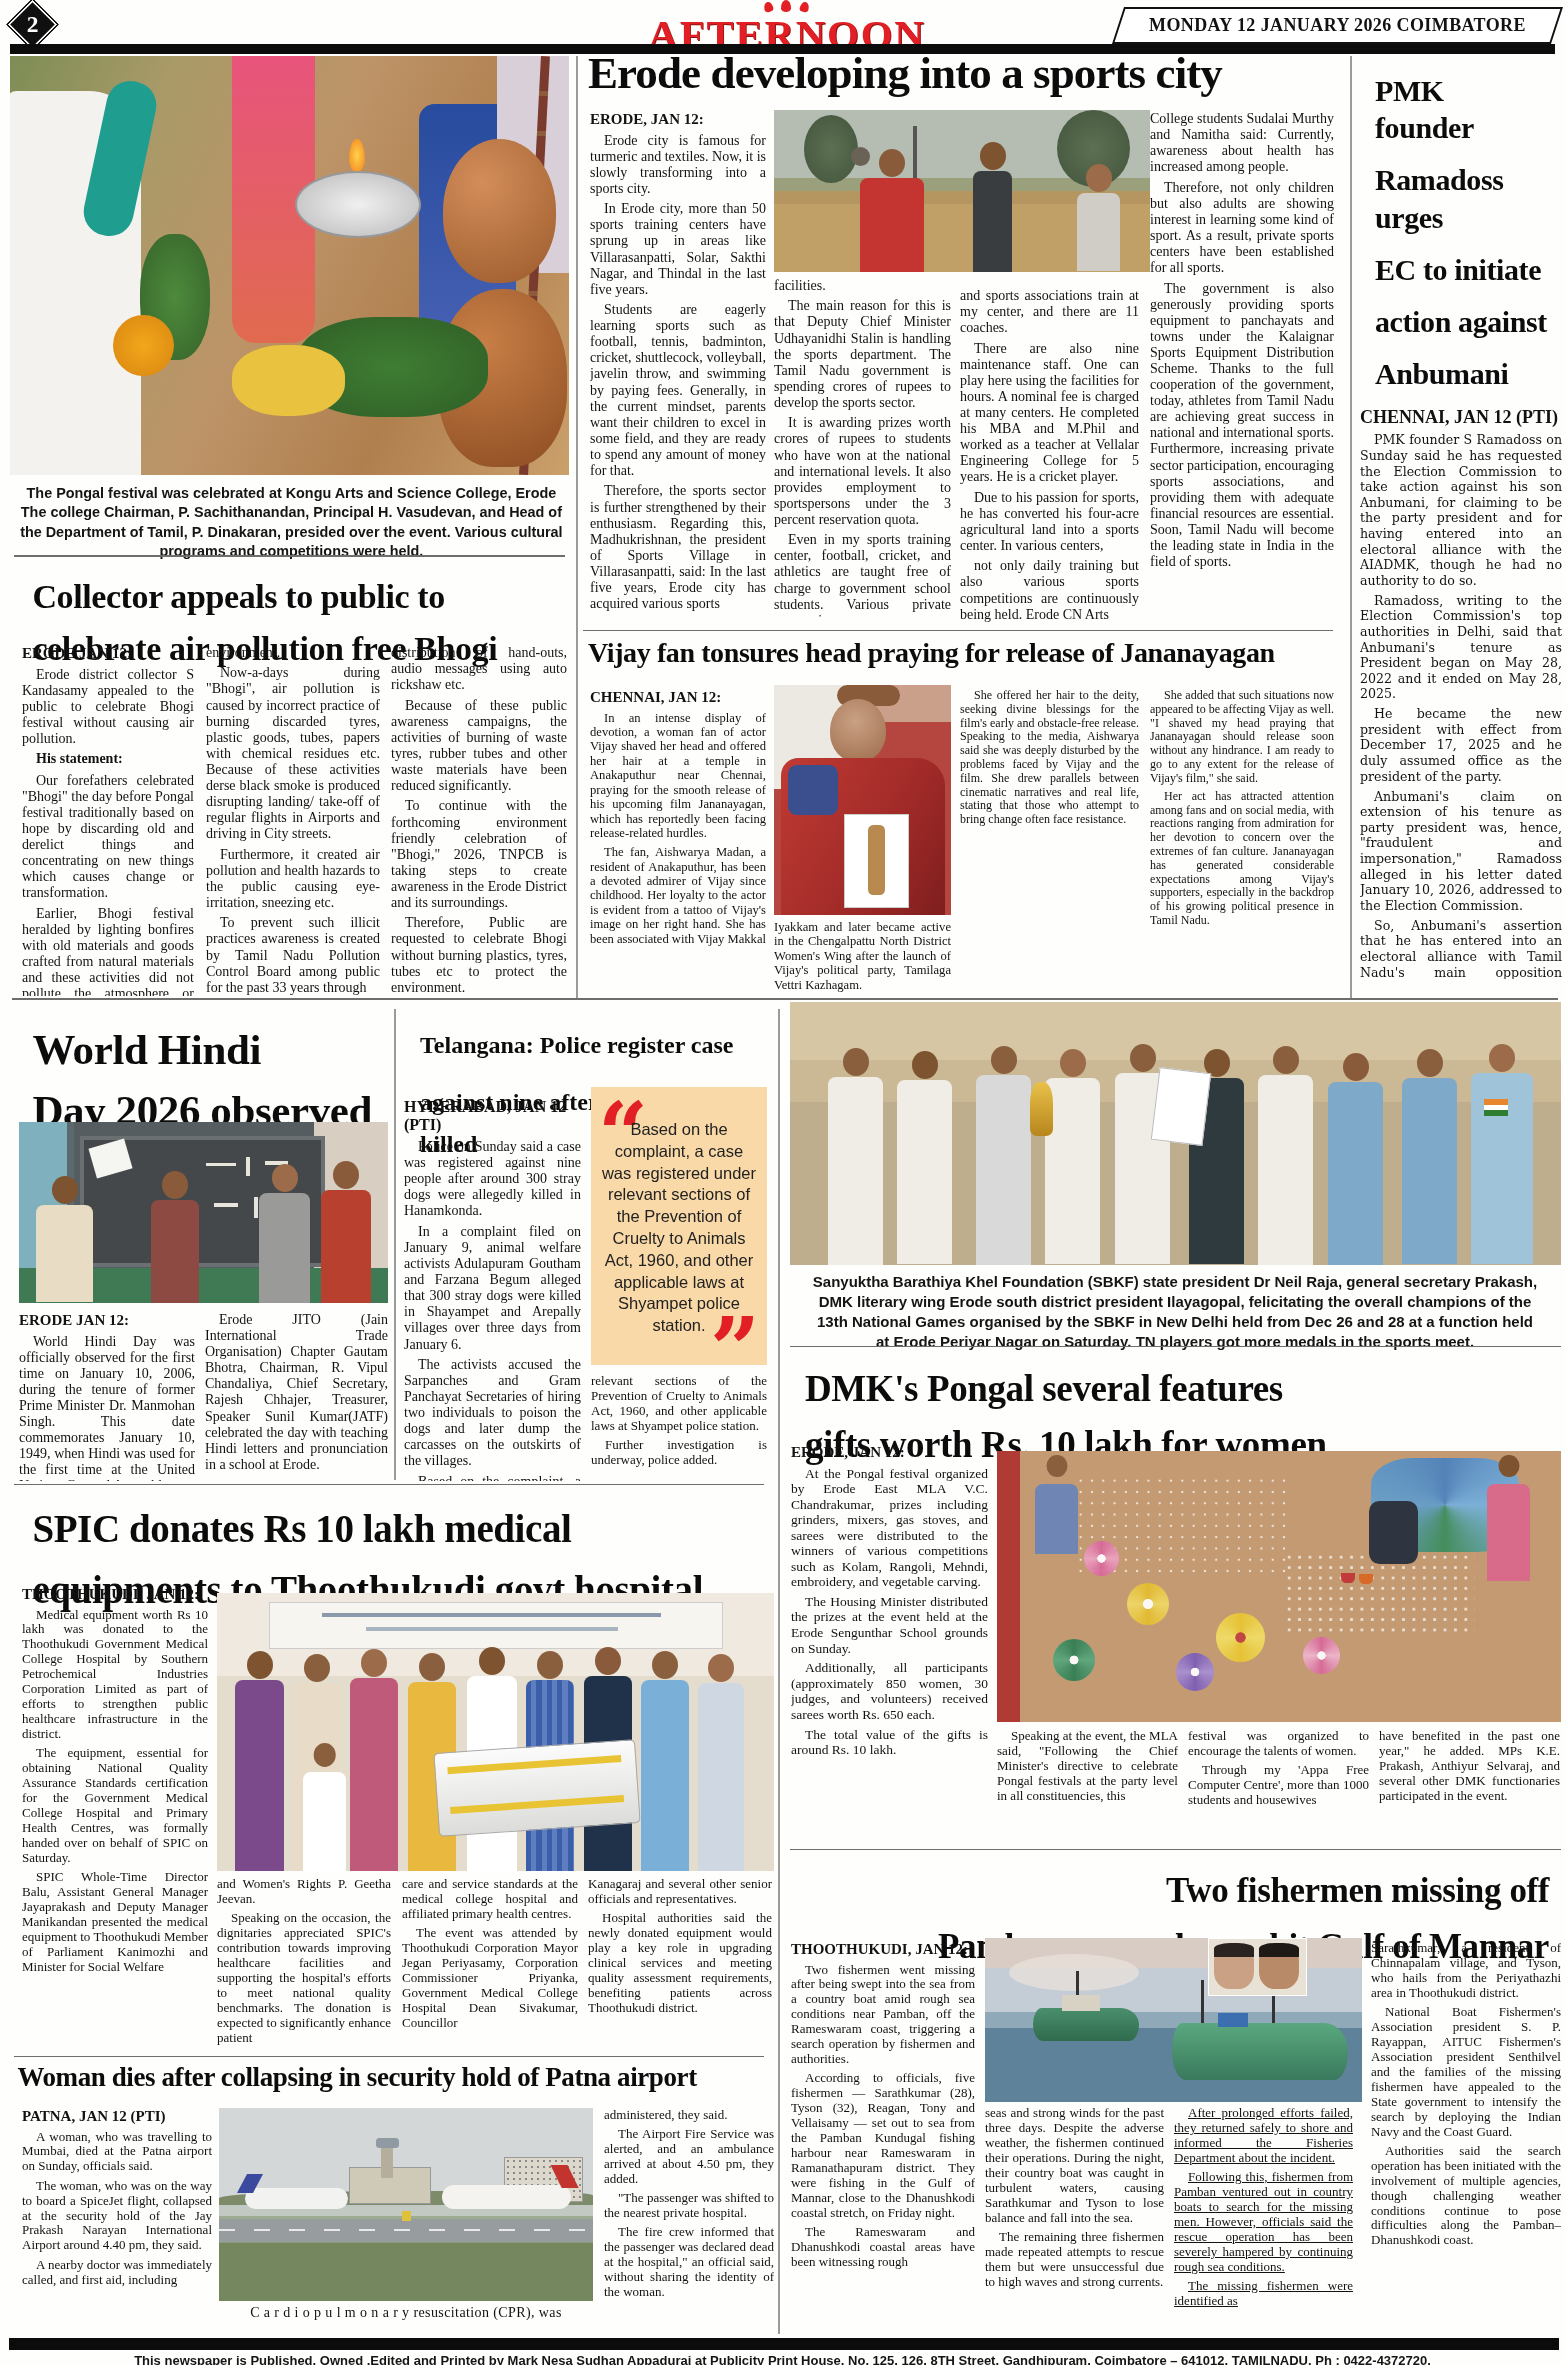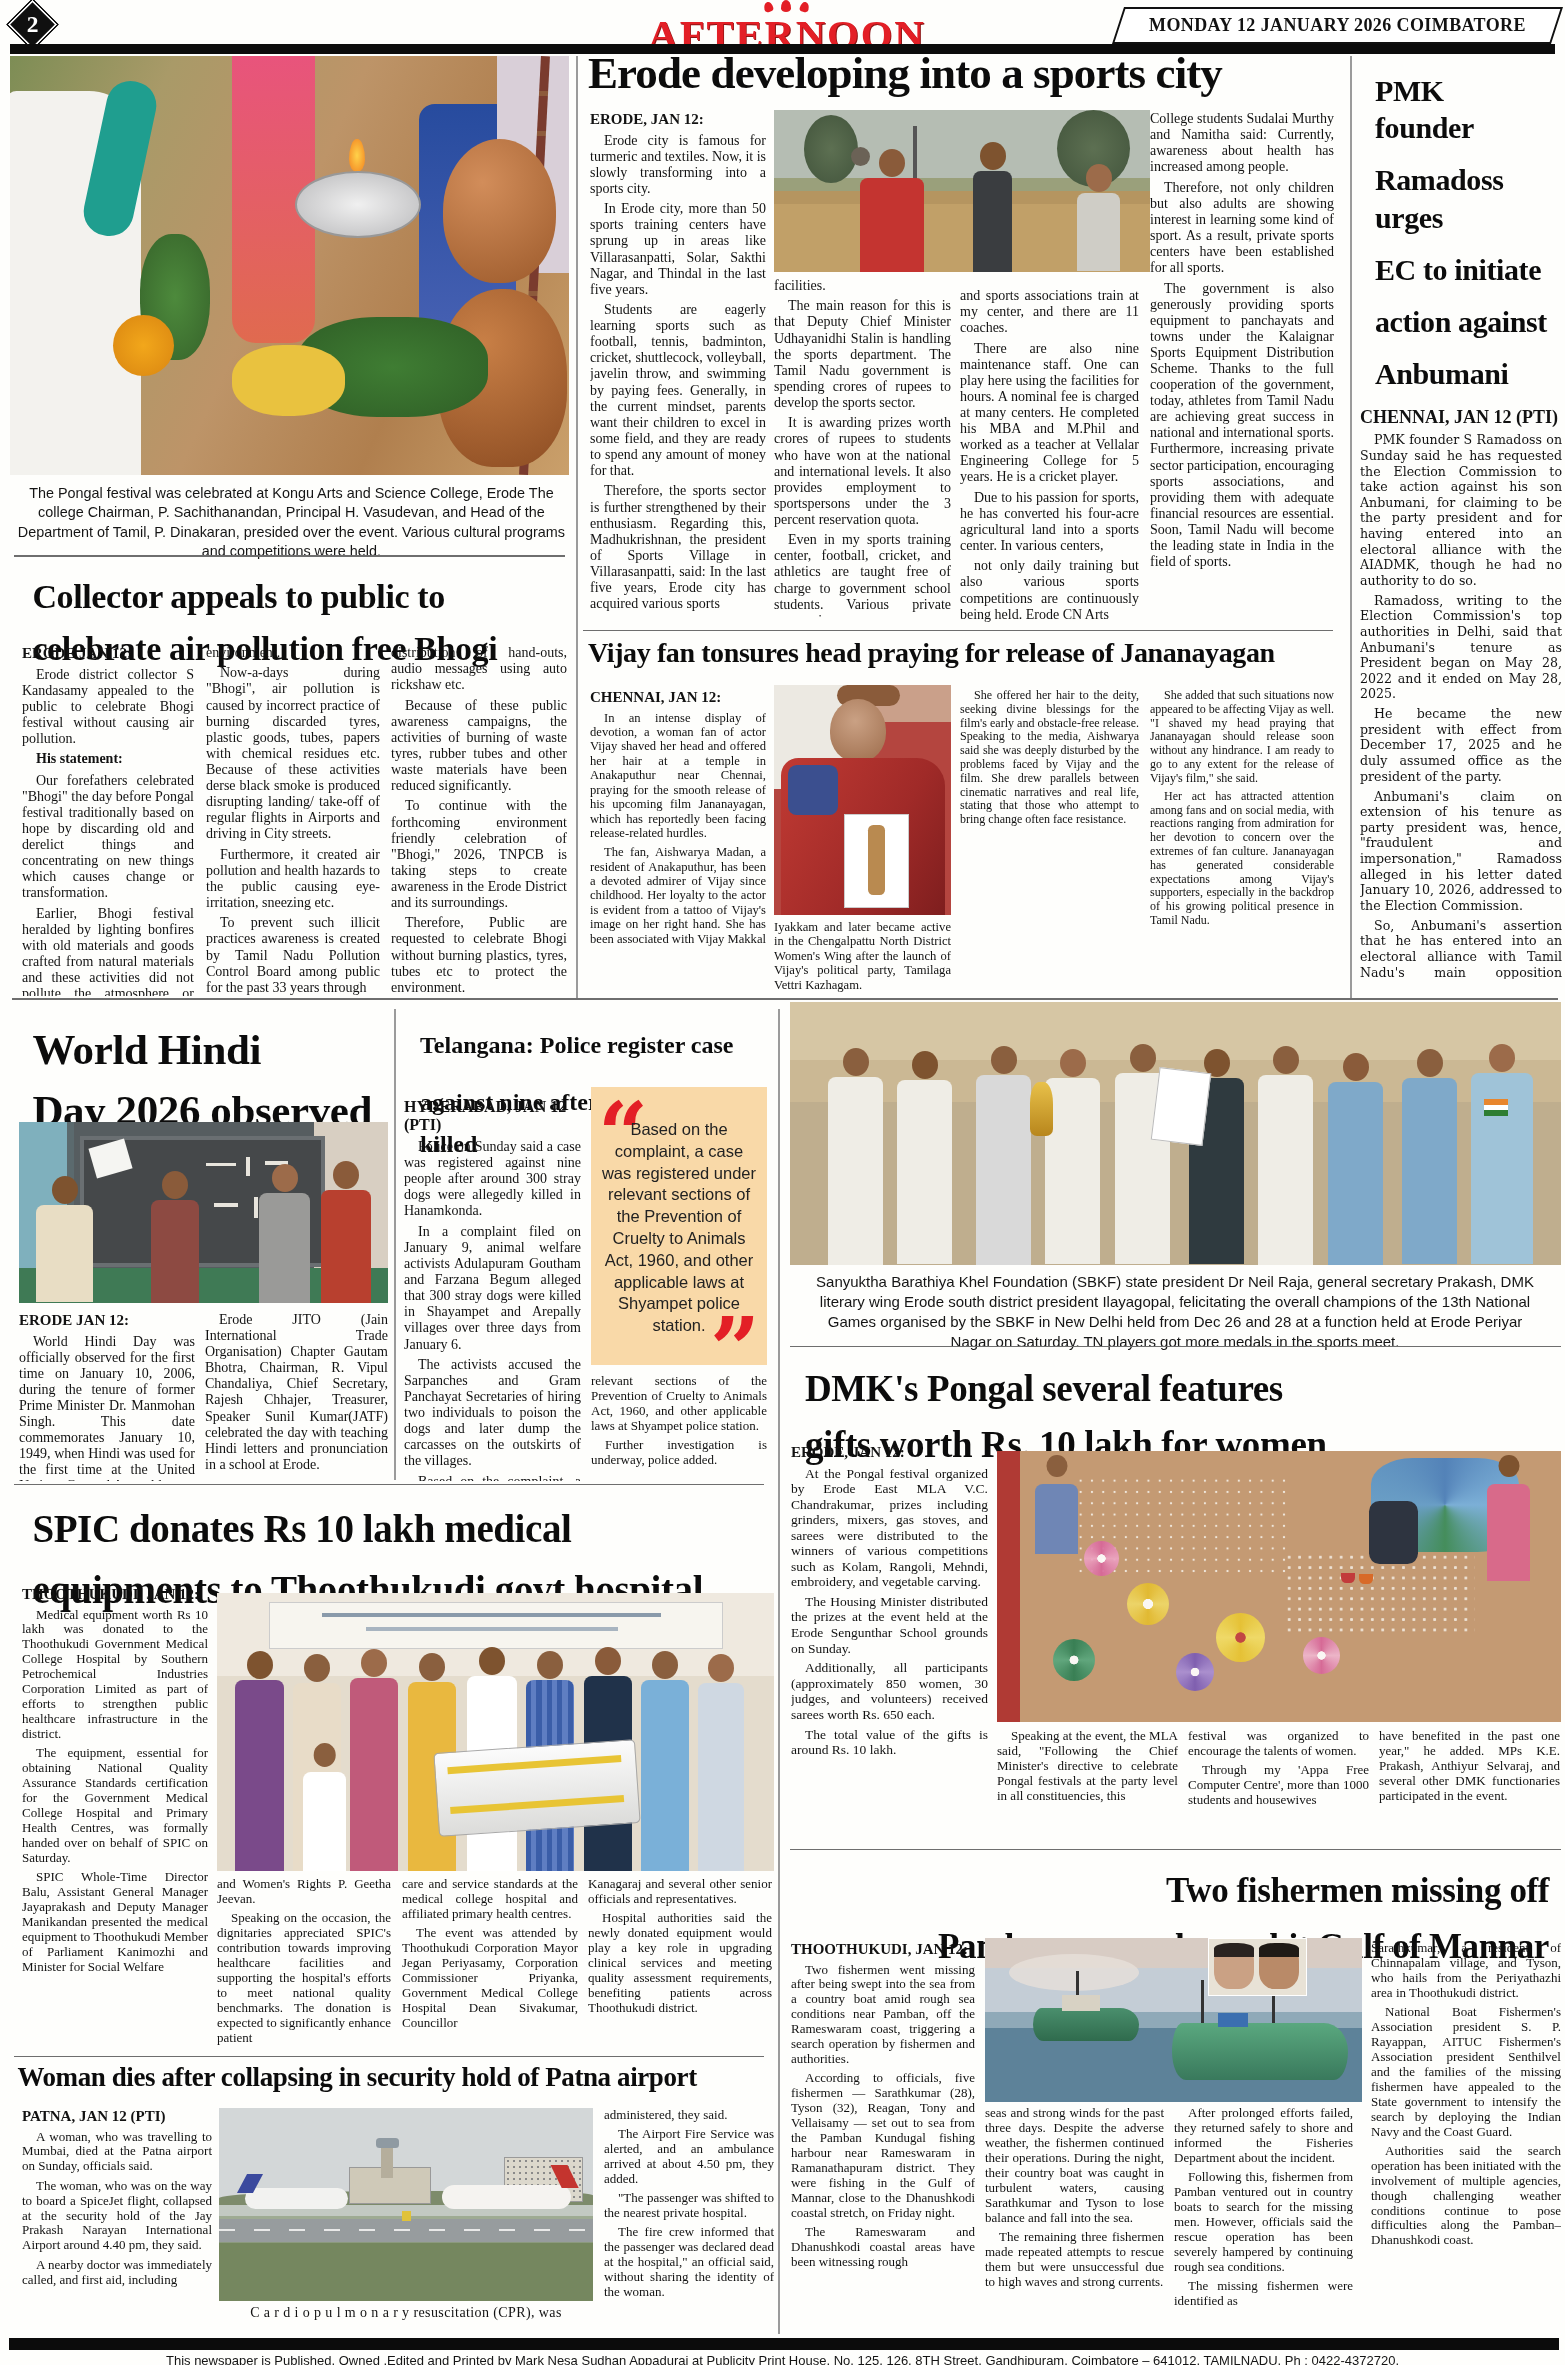--- a/index.html
+++ b/index.html
@@ -7,21 +7,21 @@
         font-family:"Liberation Serif",serif;color:#121212;overflow:hidden;}
   .abs{position:absolute;}
   .hl{font-weight:700;line-height:1.08;letter-spacing:-0.4px;color:#0c0c0c;font-family:"Liberation Serif",serif;}
   .hl p{margin:15px;}
   .cols p{margin:0 0 4.3px 0;text-indent:14px;text-align:justify;line-height:1.15;}
   .cols p.cont{text-indent:0;}
   .fs16 p{font-size:14px;} .fs155 p{font-size:13.5px;} .fs15 p{font-size:13px;} .fs145 p{font-size:12.6px;} .fs14 p{font-size:12px;}
   .pmkbody p{font-family:"DejaVu Serif",serif;font-size:12.6px;line-height:1.24;}
   .dateline{font-weight:700;font-size:15px;line-height:1.15;margin:0 0 4.3px 0;}
   .statement{font-weight:700;font-size:14px;margin:1.7px 0 5.2px 0;text-indent:14px;}
-  .caption{font-family:"Liberation Sans",sans-serif;font-weight:400;text-align:center;line-height:1.34;color:#151515;}
+  .caption{font-family:"Liberation Sans",sans-serif;font-weight:700;text-align:center;line-height:1.34;color:#151515;}
   .vrule{width:1.7px;background:#9b9b9b;}
   .hrule{height:1.7px;background:#6e6e6e;}
   .photo{position:absolute;overflow:hidden;}
   .ph{position:absolute;}
   .person{position:absolute;}
   .p-head{position:absolute;width:26px;height:28px;border-radius:50%;background:#8a5f3e;left:50%;transform:translateX(-50%);top:3.5px;}
   .p-body{position:absolute;top:33px;left:2.6px;right:2.6px;bottom:0;border-radius:7.8px 7.8px 0 0;}
   .fl{position:absolute;width:42px;height:42px;border-radius:50%;opacity:.92;}
   .pq{background:#f9d9a8;}
   .qmark{position:absolute;color:#e31f26;font-size:87px;font-weight:700;line-height:.55;font-family:"DejaVu Serif",serif;}
@@ -517,21 +517,21 @@
       <div class="ph" style="left:50px;top:5.2px;width:40px;height:45px;background:#b98a68;border-radius:38%;"></div>
       <div class="ph" style="left:50px;top:3.5px;width:40px;height:14px;background:#1f1a16;border-radius:40% 40% 0 0;"></div>
     </div>
   </div>
   <div class="abs cols fs15" style="left:985px;top:2106px;width:179px;height:228px;overflow:hidden;">
     <div>
         <p class="cont">seas and strong winds for the past three days. Despite the adverse weather, the fishermen continued their operations. During the night, their country boat was caught in turbulent waters, causing Sarathkumar and Tyson to lose balance and fall into the sea.</p>
         <p>The remaining three fishermen made repeated attempts to rescue them but were unsuccessful due to high waves and strong currents.</p>
       </div>
   </div>
-  <div class="abs cols fs15" style="left:1174px;top:2106px;width:179px;height:228px;overflow:hidden;">
+  <div class="abs cols fs15" style="left:1174px;top:2106px;width:179px;height:228px;overflow:hidden;text-decoration:underline;">
     <div>
         <p>After prolonged efforts failed, they returned safely to shore and informed the Fisheries Department about the incident.</p>
         <p>Following this, fishermen from Pamban ventured out in country boats to search for the missing men. However, officials said the rescue operation has been severely hampered by continuing rough sea conditions.</p>
         <p>The missing fishermen were identified as</p>
       </div>
   </div>
   <div class="abs cols fs15" style="left:1371px;top:1941px;width:190px;height:393px;overflow:hidden;">
     <div>
         <p class="cont">Sarathkumar, a resident of Chinnapalam village, and Tyson, who hails from the Periyathazhi area in Thoothukudi district.</p>
         <p>National Boat Fishermen's Association president S. P. Rayappan, AITUC Fishermen's Association president Senthilvel and the families of the missing fishermen have appealed to the State government to intensify the search by deploying the Indian Navy and the Coast Guard.</p>

